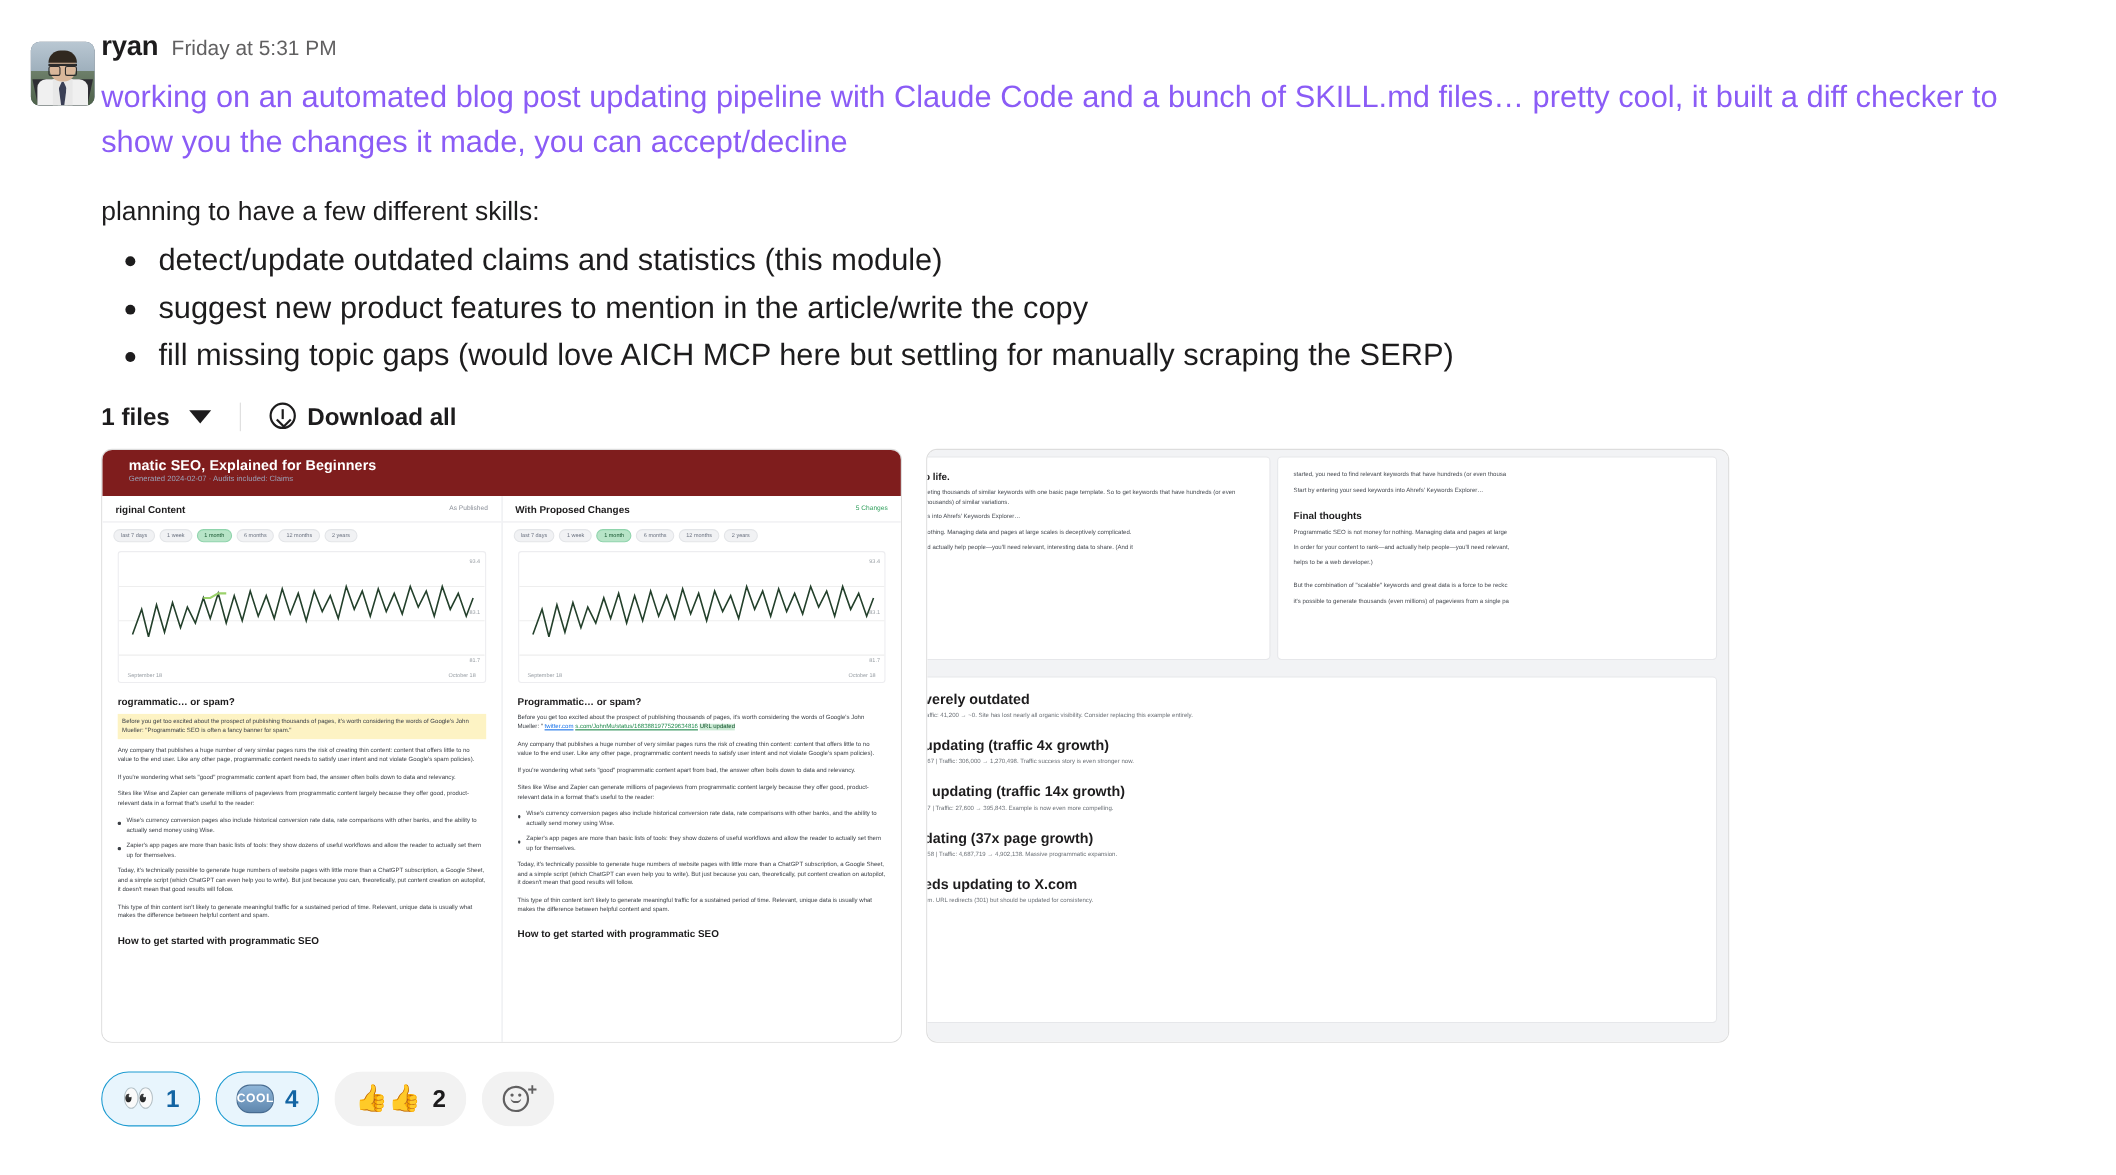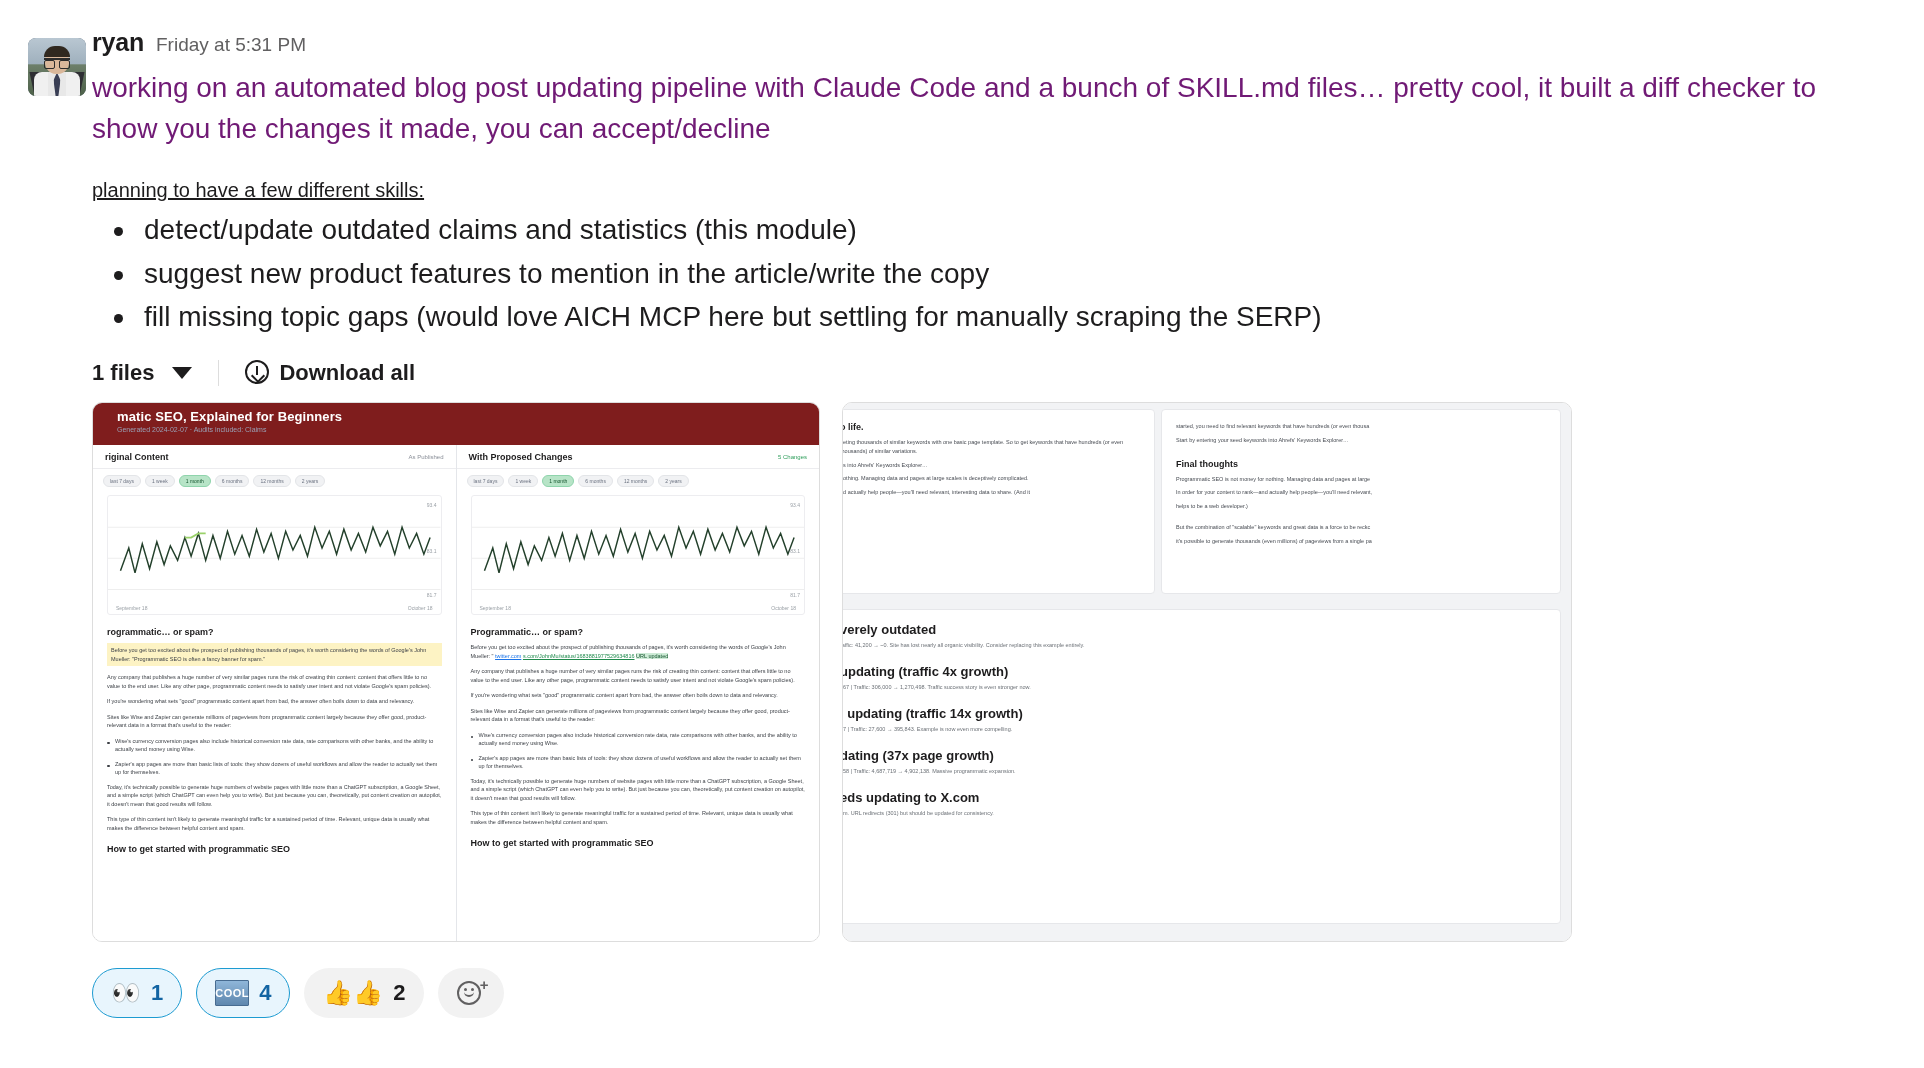--- a/index.html
+++ b/index.html
@@ -50,26 +50,26 @@
     letter-spacing: -0.2px;
   }
   .timestamp {
     font-size: 19px;
     color: #616061;
   }
 
   .msg-text {
     font-size: 28px;
     line-height: 1.48;
-    color: #701a75;
+    color: #8b5cf6;
     margin-top: 10px;
     max-width: 1760px;
   }
 
-  .para2 { margin-top: 26px; font-size: 20px; line-height: 1.42; text-decoration: underline; }
+  .para2 { margin-top: 26px; font-size: 24px; line-height: 1.42; }
 
   ul.skills {
     margin: 6px 0 0 0;
     padding-left: 52px;
     list-style: none;
   }
   ul.skills li {
     font-size: 28px;
     line-height: 1.45;
     position: relative;
@@ -196,21 +196,21 @@
     border-radius: 25px;
     font-size: 22px; font-weight: 700;
     background: #f2f2f2; color: #1d1c1d;
     border: 1px solid transparent;
     cursor: pointer;
   }
   .rxn.selected { background: #e8f5fd; border: 1px solid #1d9bd1; color: #1264a3; }
   .rxn .emoji { font-size: 24px; line-height: 1; }
   .cool-badge {
     display: inline-flex; align-items: center; justify-content: center;
-    width: 34px; height: 26px; border-radius: 1px;
+    width: 34px; height: 26px; border-radius: 12px;
     background: linear-gradient(#8fb6d9, #5f87ae);
     color: #ffffff; font-size: 11px; font-weight: 700; letter-spacing: .5px;
     border: 1px solid #476b90;
   }
   .rxn-add {
     width: 66px; justify-content: center; padding: 0;
   }
   .add-emoji-icon { position: relative; width: 28px; height: 28px; }
   .add-emoji-icon .face {
     position: absolute; left: 0; top: 2px; width: 24px; height: 24px;

